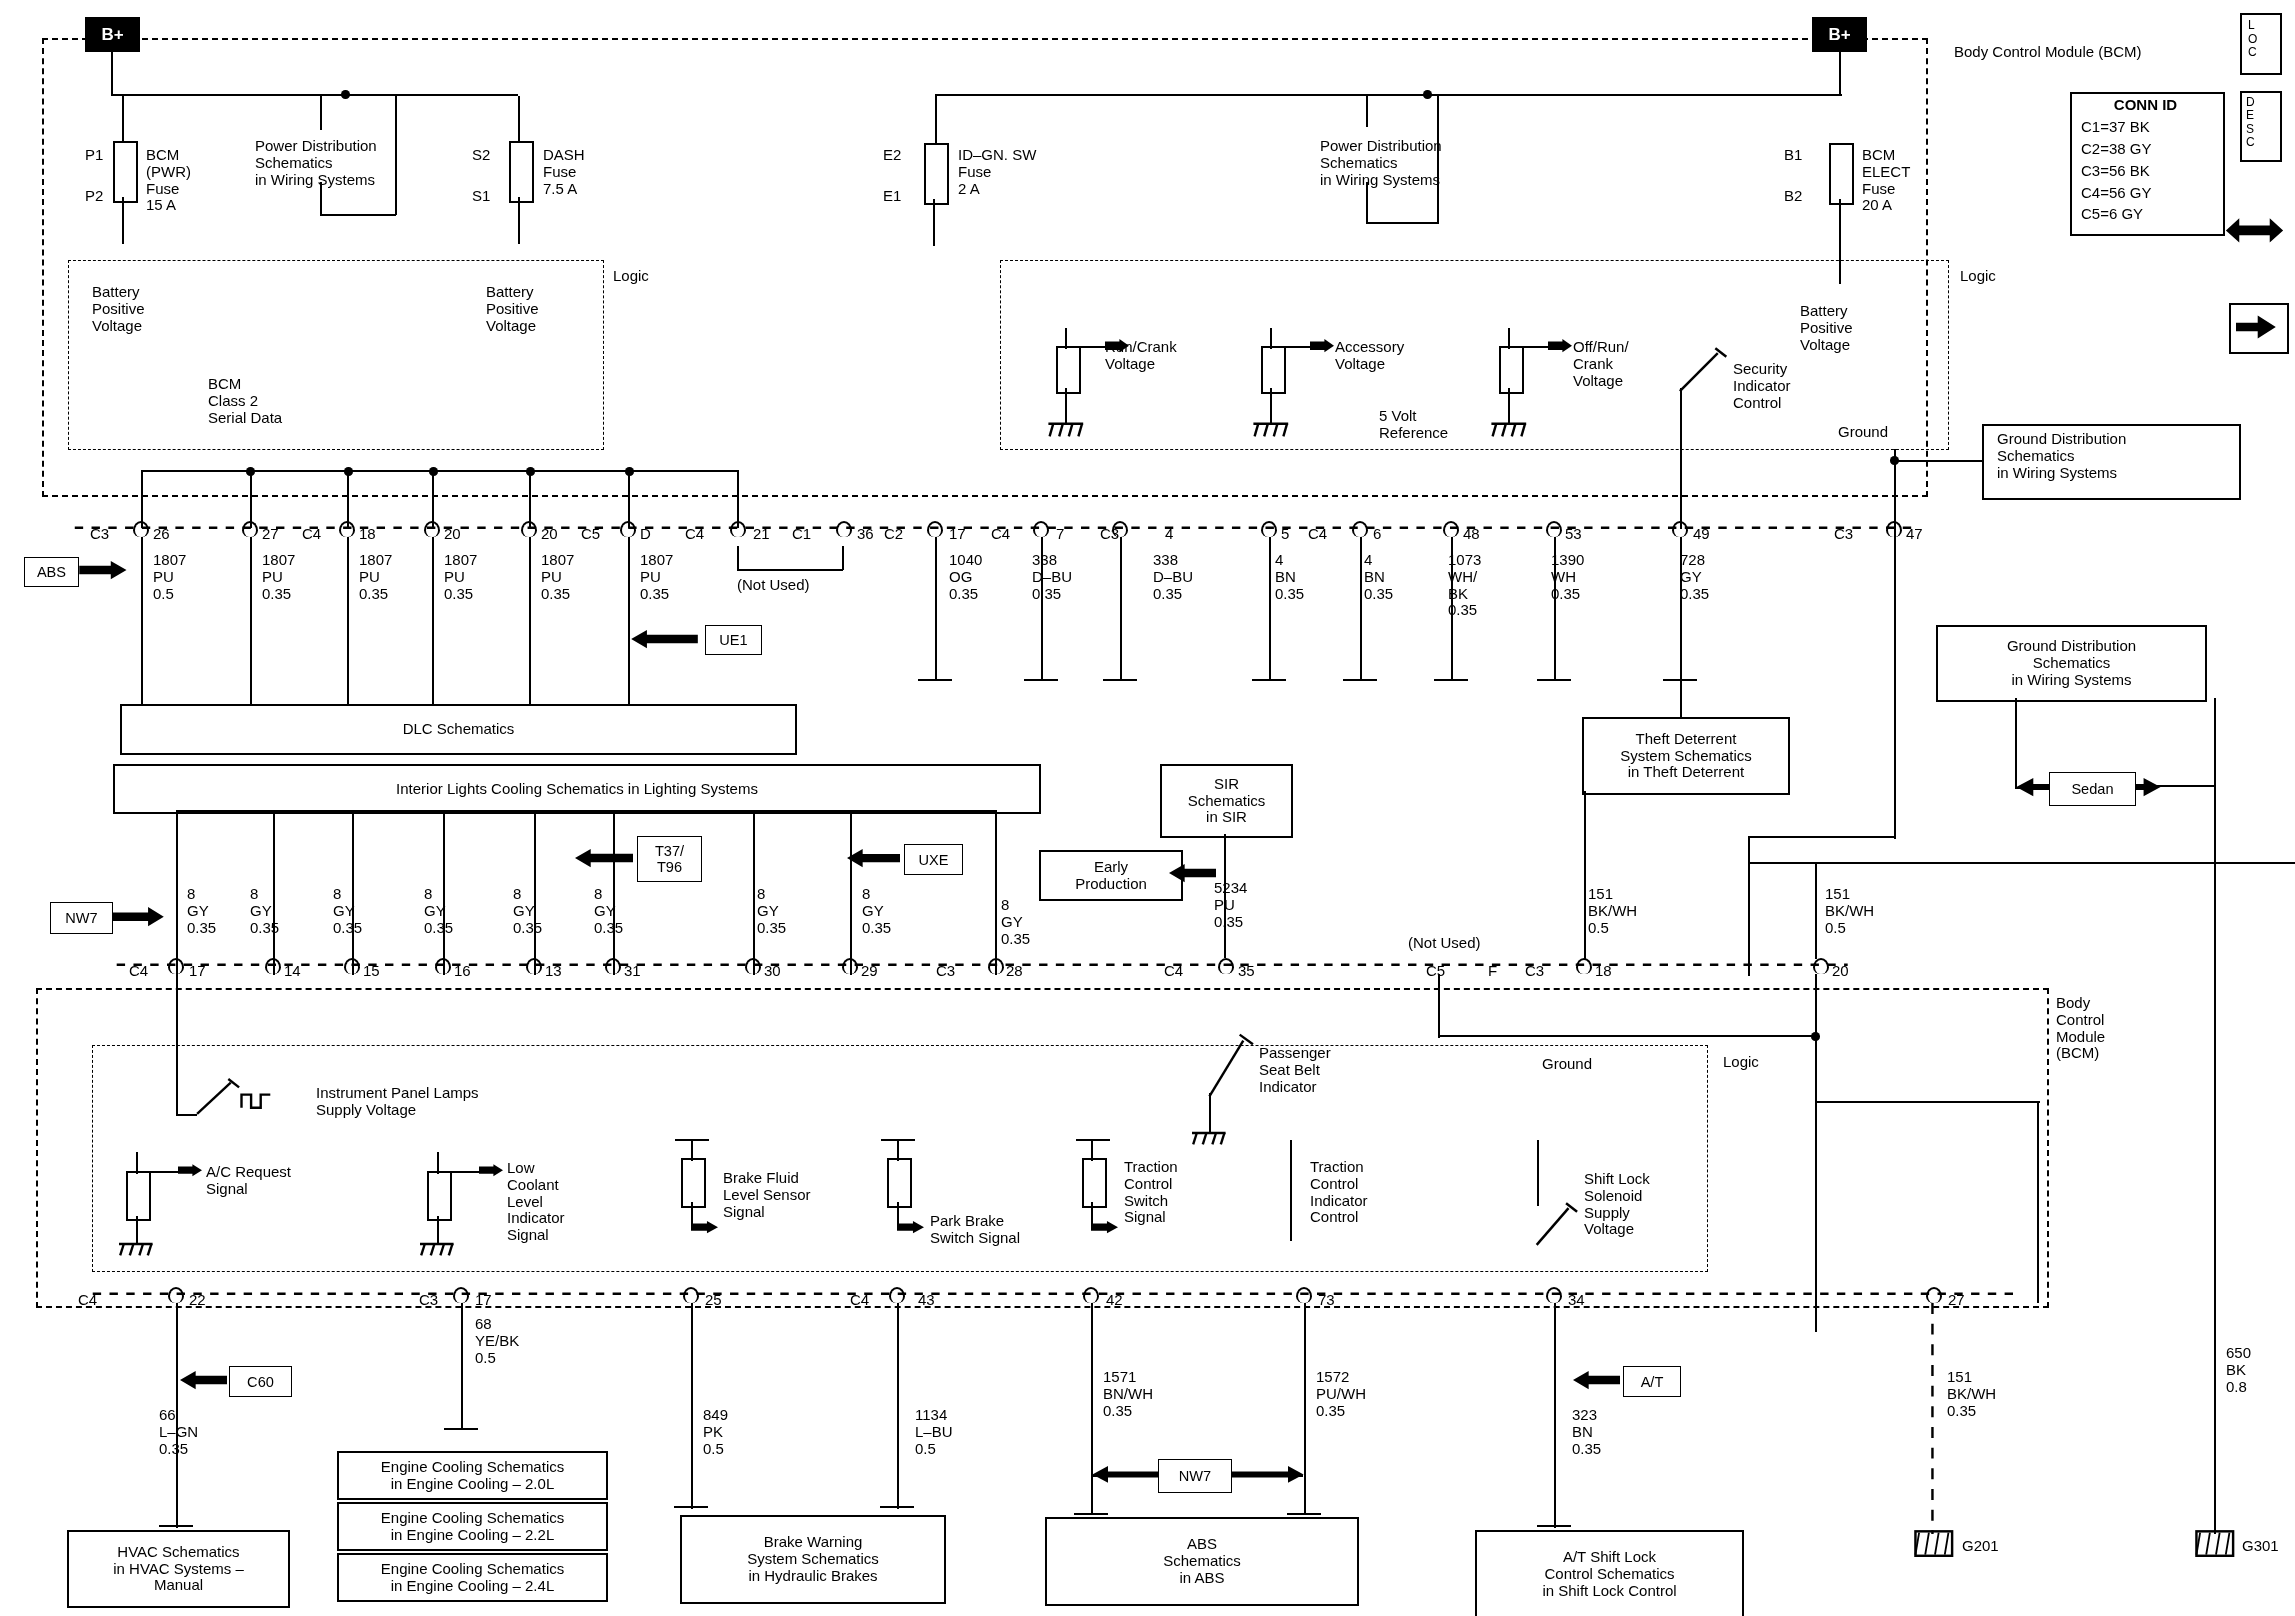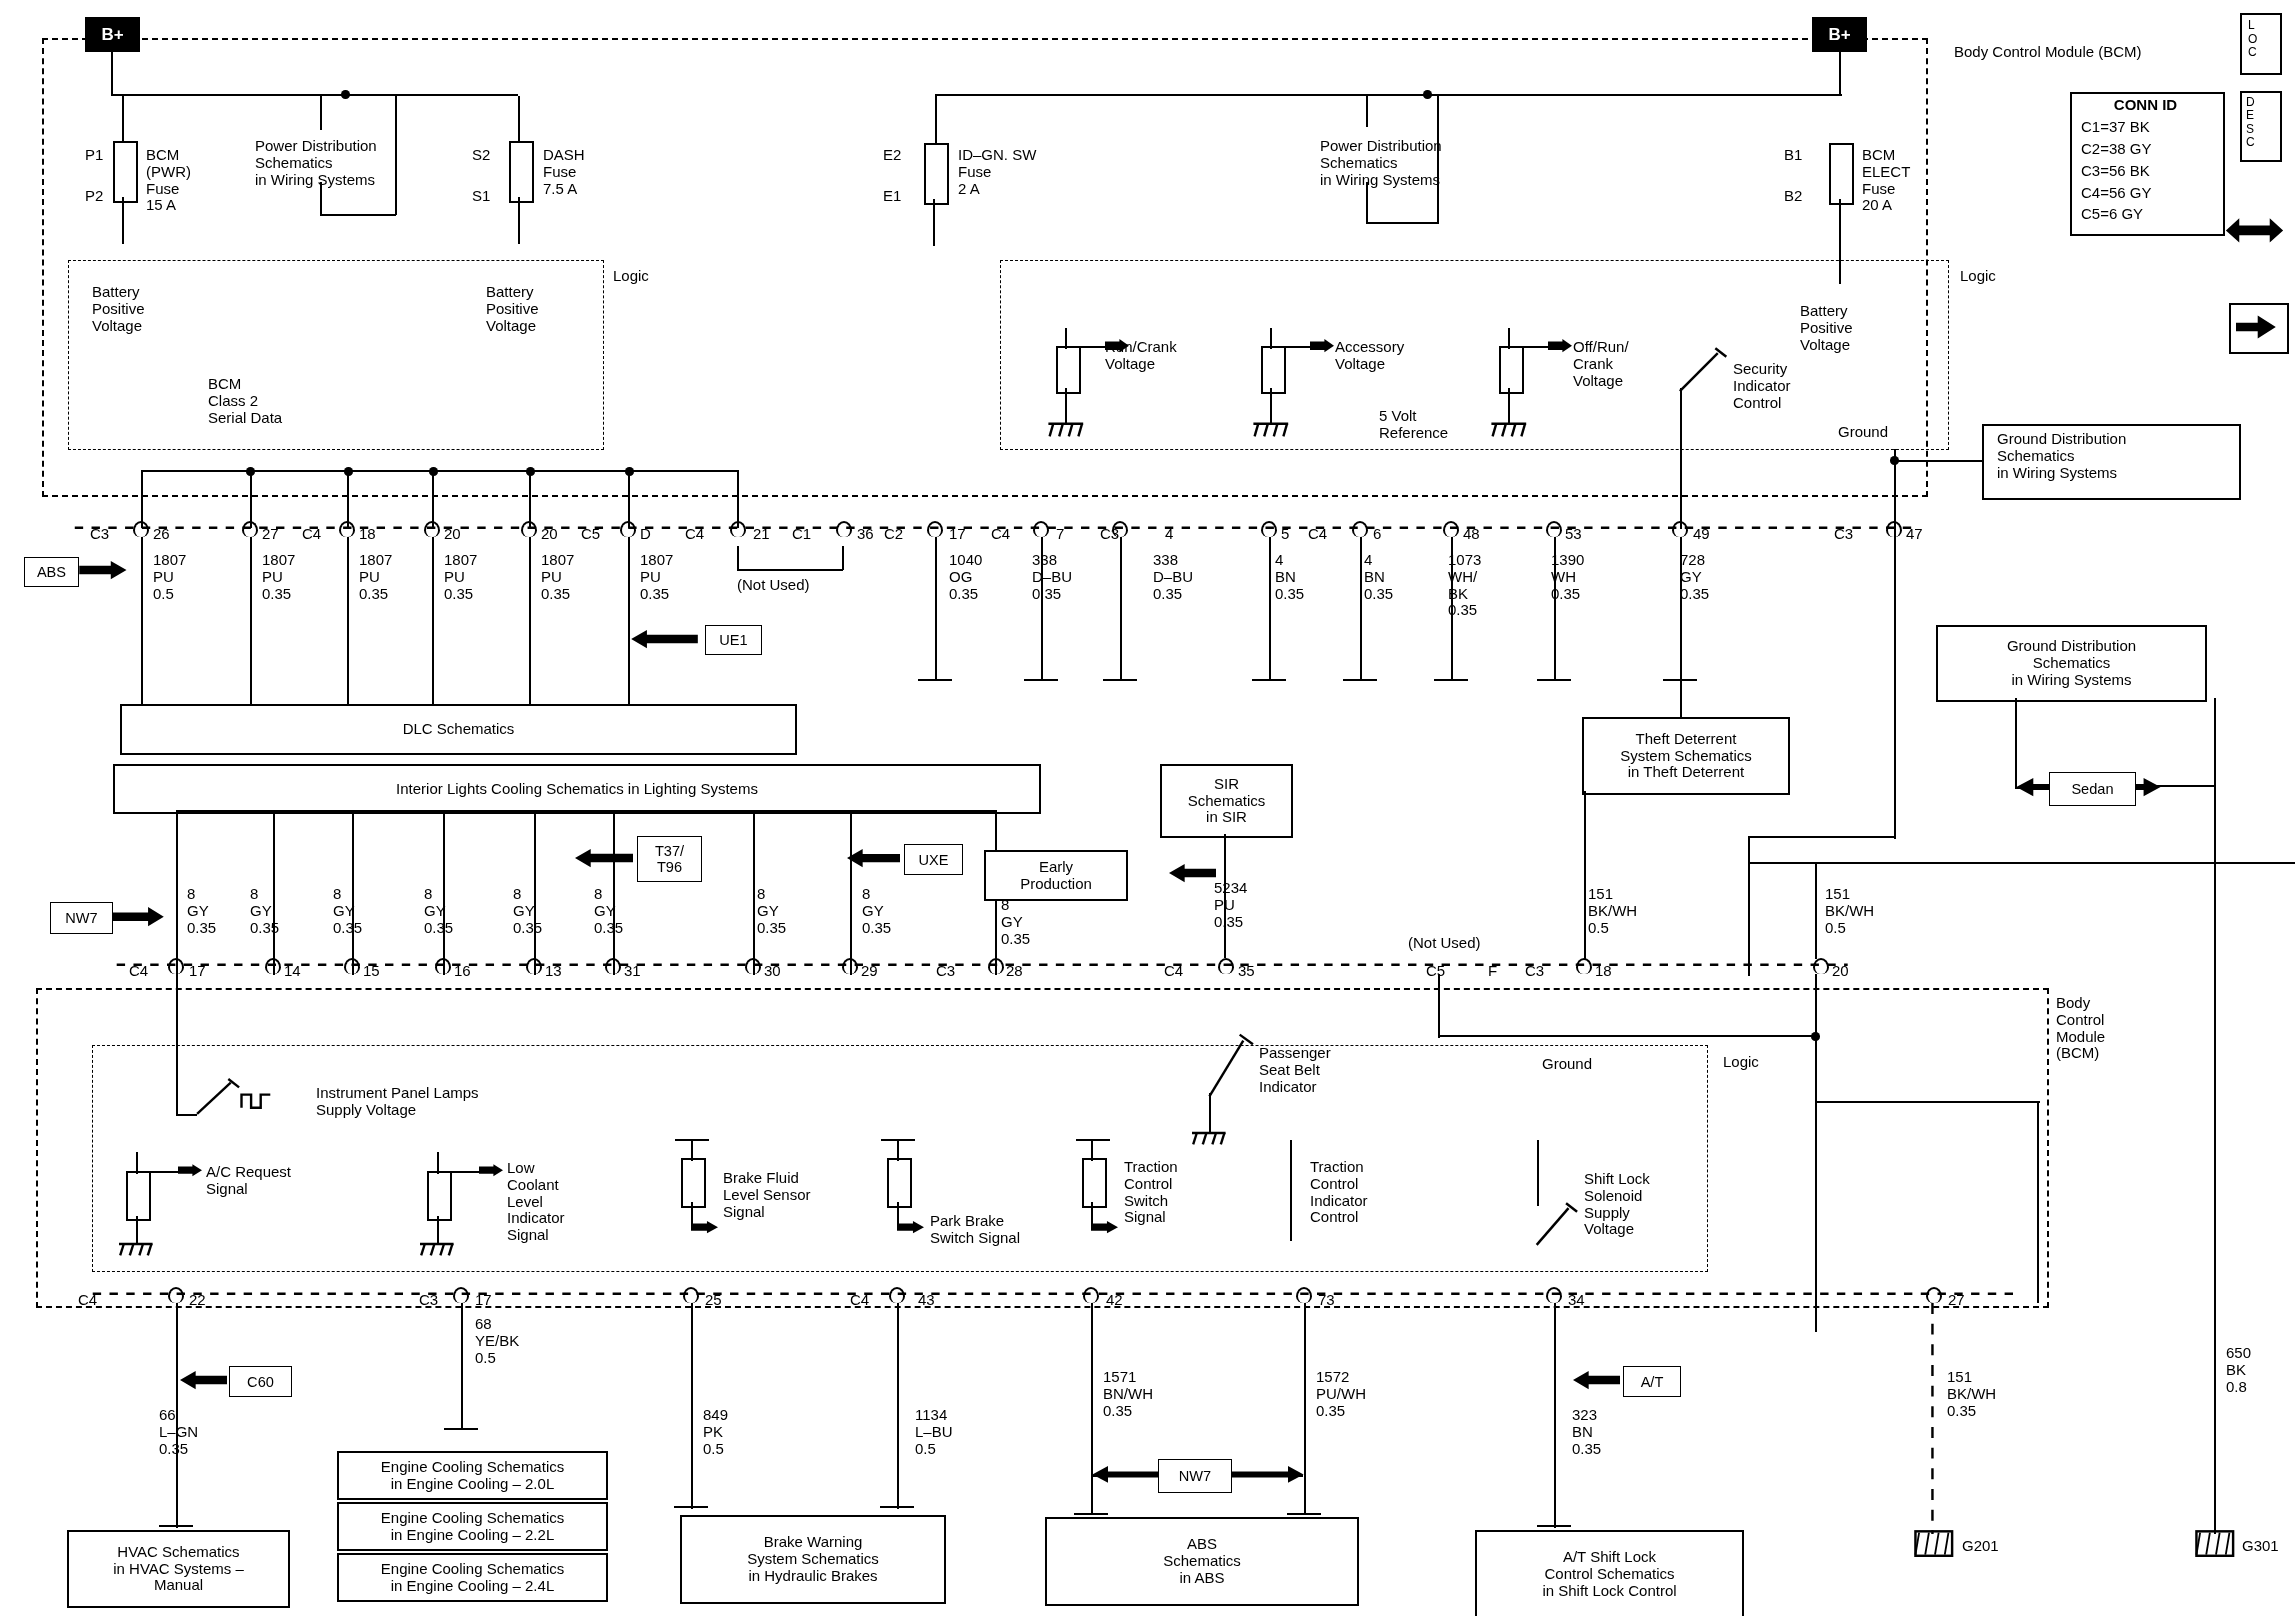--- a/index.html
+++ b/index.html
@@ -496,21 +496,21 @@
       <polygon points="96,8 26,8 26,0 0,15 26,30 26,22 96,22" fill="#000"></polygon>
     </svg>
 
   <div class="lbl" style="left:904px;top:844px;width:57px;height:29px;">
       <span>UXE</span>
     </div>
   <svg style="left:847px;top:849px;width:53px;height:19.4px;" viewBox="0 0 88 32" width="53" height="19.4">
       <polygon points="88,8 26,8 26,0 0,15 26,30 26,22 88,22" fill="#000"></polygon>
     </svg>
 
-  <div class="box ctr" style="left:984px;top:850px;width:140px;height:47px;">
+  <div class="box ctr" style="left:1039px;top:850px;width:140px;height:47px;">
       <span class="t" style="position: static; white-space: pre-line;">Early
 Production</span>
     </div>
   <svg style="left:1169px;top:864px;width:47px;height:19.4px;" viewBox="0 0 78 32" width="47" height="19.4">
       <polygon points="78,8 26,8 26,0 0,15 26,30 26,22 78,22" fill="#000"></polygon>
     </svg>
 
   <div class="ln v" style="left:1224px;top:834px;height:124px;"></div>
 
   <div class="ln v" style="left:1584px;top:791px;height:169px;"></div>

